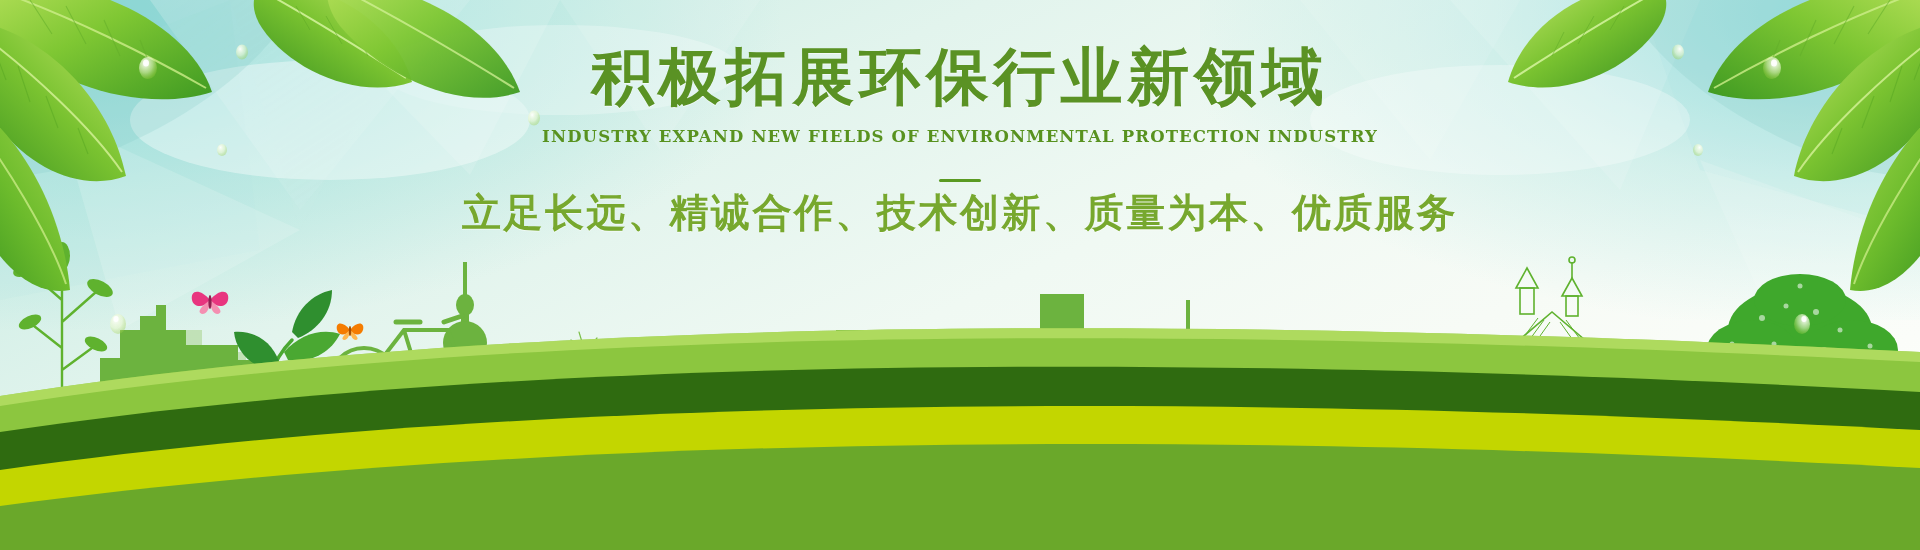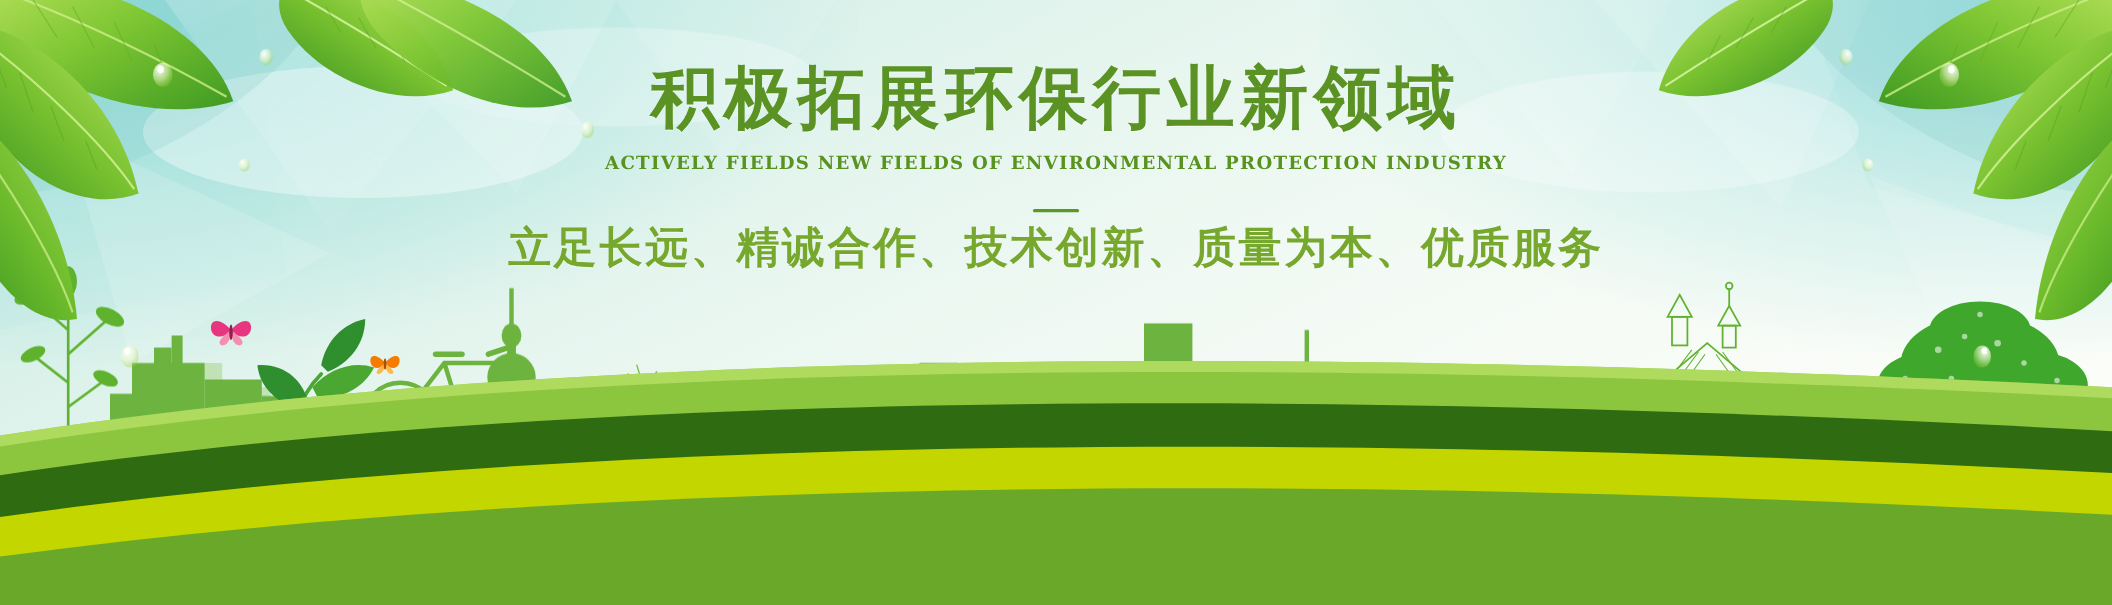--- a/index.html
+++ b/index.html
@@ -31,21 +31,21 @@
     position: absolute; right: 0; top: 0; width: 720px; height: 320px;
     background: radial-gradient(ellipse at 92% 4%, rgba(126,212,216,.8) 0%, rgba(158,224,220,.4) 40%, rgba(255,255,255,0) 74%);
     pointer-events: none;
   }
   .bg-svg, .fg-svg {
     position: absolute; left: 0; top: 0; width: 1920px; height: 550px;
     pointer-events: none;
   }
   
   .text-block {
-    position: absolute; left: 0; top: 54px; width: 1920px;
+    position: absolute; left: 0; top: 42px; width: 1920px;
     text-align: center; z-index: 20;
   }
   .headline {
     font-family: "DejaVu Serif", "Liberation Serif", serif;
     font-size: 62px;
     font-weight: 700;
     letter-spacing: 5px;
     color: #5a9224;
     line-height: 1.12;
     text-shadow: 0 1px 0 rgba(255,255,255,.55);
@@ -400,21 +400,21 @@
     </g>
 
     <g stroke="#7cbf4a" stroke-width="1.3" fill="none" stroke-linecap="round">
       <path d="M1042 430 C1044 412 1050 402 1058 396"></path>
       <path d="M1052 430 C1050 414 1044 404 1036 398"></path>
     </g>
   </svg>
 
   <div class="text-block">
     <div class="headline">积极拓展环保行业新领域</div>
-    <div class="subhead">ACTIVELY FIELDS NEW FIELDS OF ENVIRONMENTAL PROTECTION INDUSTRY</div>
+    <div class="subhead">INDUSTRY EXPAND NEW FIELDS OF ENVIRONMENTAL PROTECTION INDUSTRY</div>
     <div class="divider-wrap">
       <span class="divider"></span>
     </div>
     <div class="slogan">立足长远、精诚合作、技术创新、质量为本、优质服务</div>
   </div>
 
   <svg class="fg-svg" viewBox="0 0 1920 550" preserveAspectRatio="none">
     <defs>
       <linearGradient id="gLeafA" x1="0" y1="0" x2="1" y2="1">
         <stop offset="0%" stop-color="#b6e05a"></stop>

